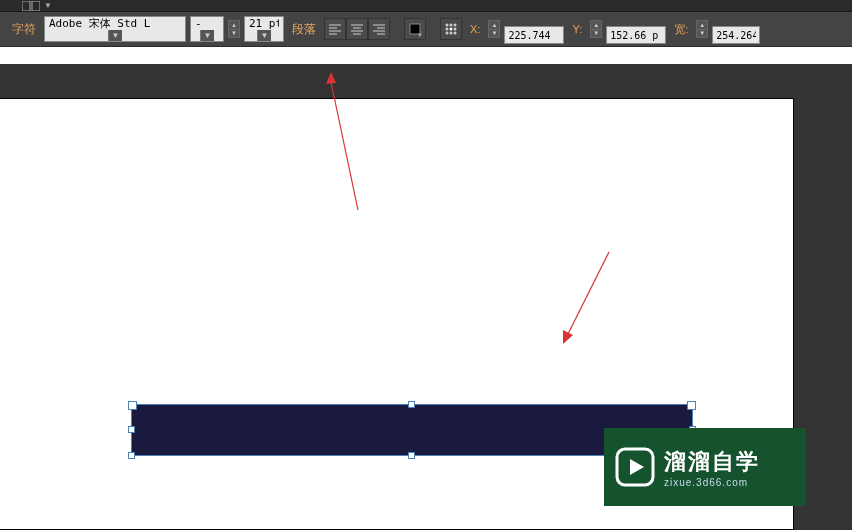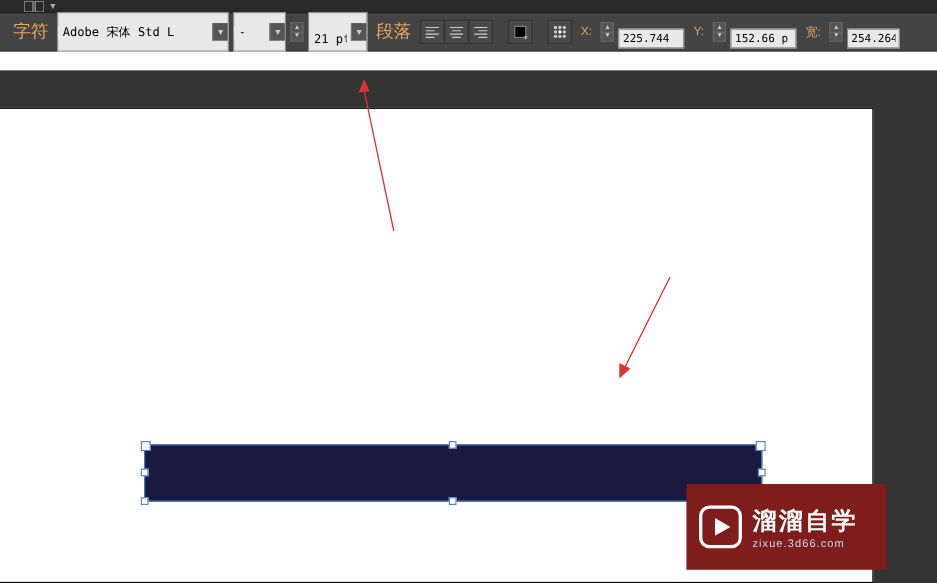--- a/index.html
+++ b/index.html
@@ -35,45 +35,46 @@
       background: #444444;
       border-bottom: 1px solid #2a2a2a;
       display: flex;
       align-items: center;
       padding: 0 8px;
       gap: 4px;
     }
     
     .label-orange {
       color: #e8a55c;
-      font-size: 16px;
+      font-size: 12px;
       padding: 0 4px;
     }
     
     .dropdown {
       display: flex;
       align-items: center;
       background: #e8e8e8;
       border: 1px solid #888;
-      height: 36px;
+      height: 26px;
+      flex-direction: column;
     }
     
     .dropdown-input {
       background: #e8e8e8;
       border: none;
       padding: 0 4px;
       font-size: 11px;
       font-family: "SimSun", monospace;
       color: #000;
       outline: none;
     }
     
     .font-dropdown .dropdown-input { width: 140px; }
     .style-dropdown .dropdown-input { width: 32px; }
-    .size-dropdown .dropdown-input { width: 38px; margin-top: 12px; }
+    .size-dropdown .dropdown-input { width: 38px; }
     
     .dropdown-arrow {
       width: 14px;
       height: 16px;
       background: #555;
       display: flex;
       align-items: center;
       justify-content: center;
       font-size: 8px;
       color: #ccc;
@@ -223,25 +224,25 @@
     
     .arrow-svg2 {
       position: absolute;
       top: 248px;
       left: 555px;
       pointer-events: none;
     }
     
     .watermark {
       position: absolute;
-      bottom: 12px;
+      bottom: 24px;
       right: 46px;
-      width: 182px;
+      width: 202px;
       height: 78px;
-      background: #7f1d1d;
+      background: #14532d;
       display: flex;
       align-items: center;
       padding: 0 10px;
       gap: 8px;
     }
     
     .watermark-logo {
       width: 42px;
       height: 42px;
       display: flex;

